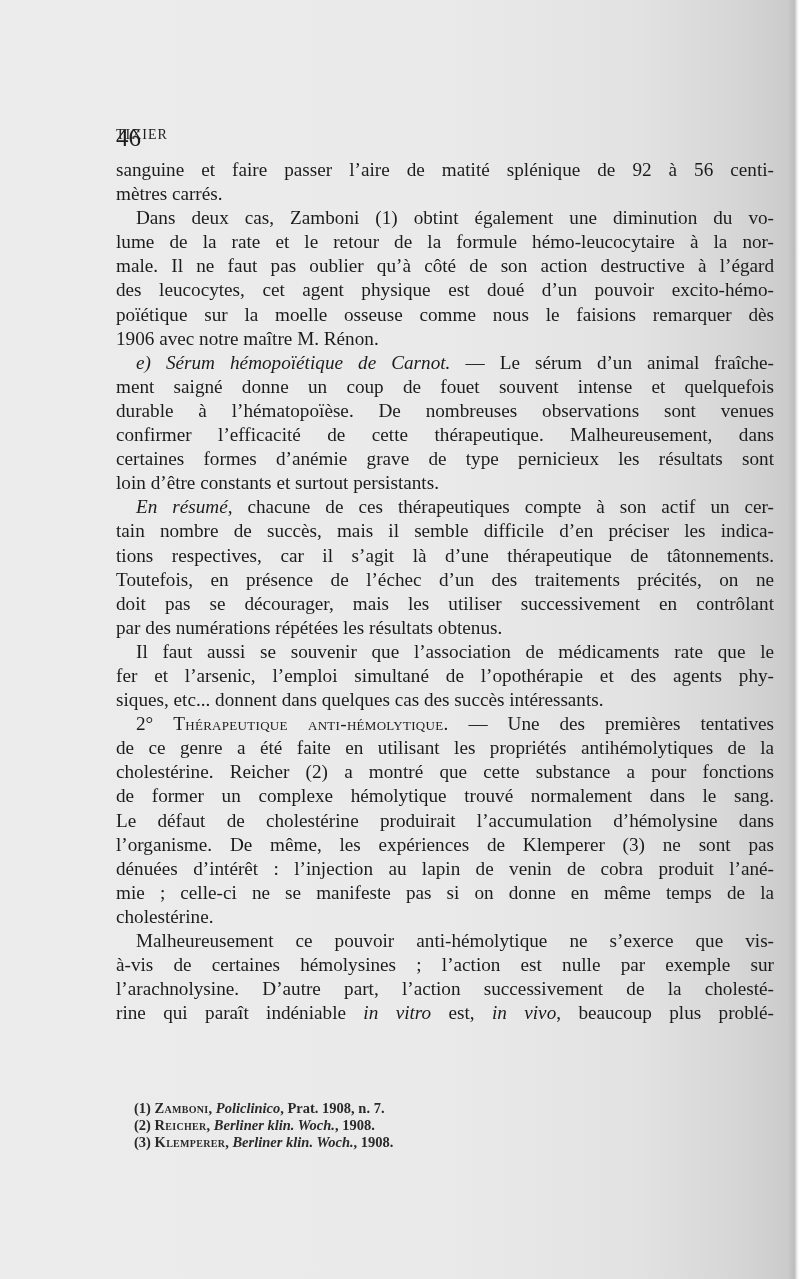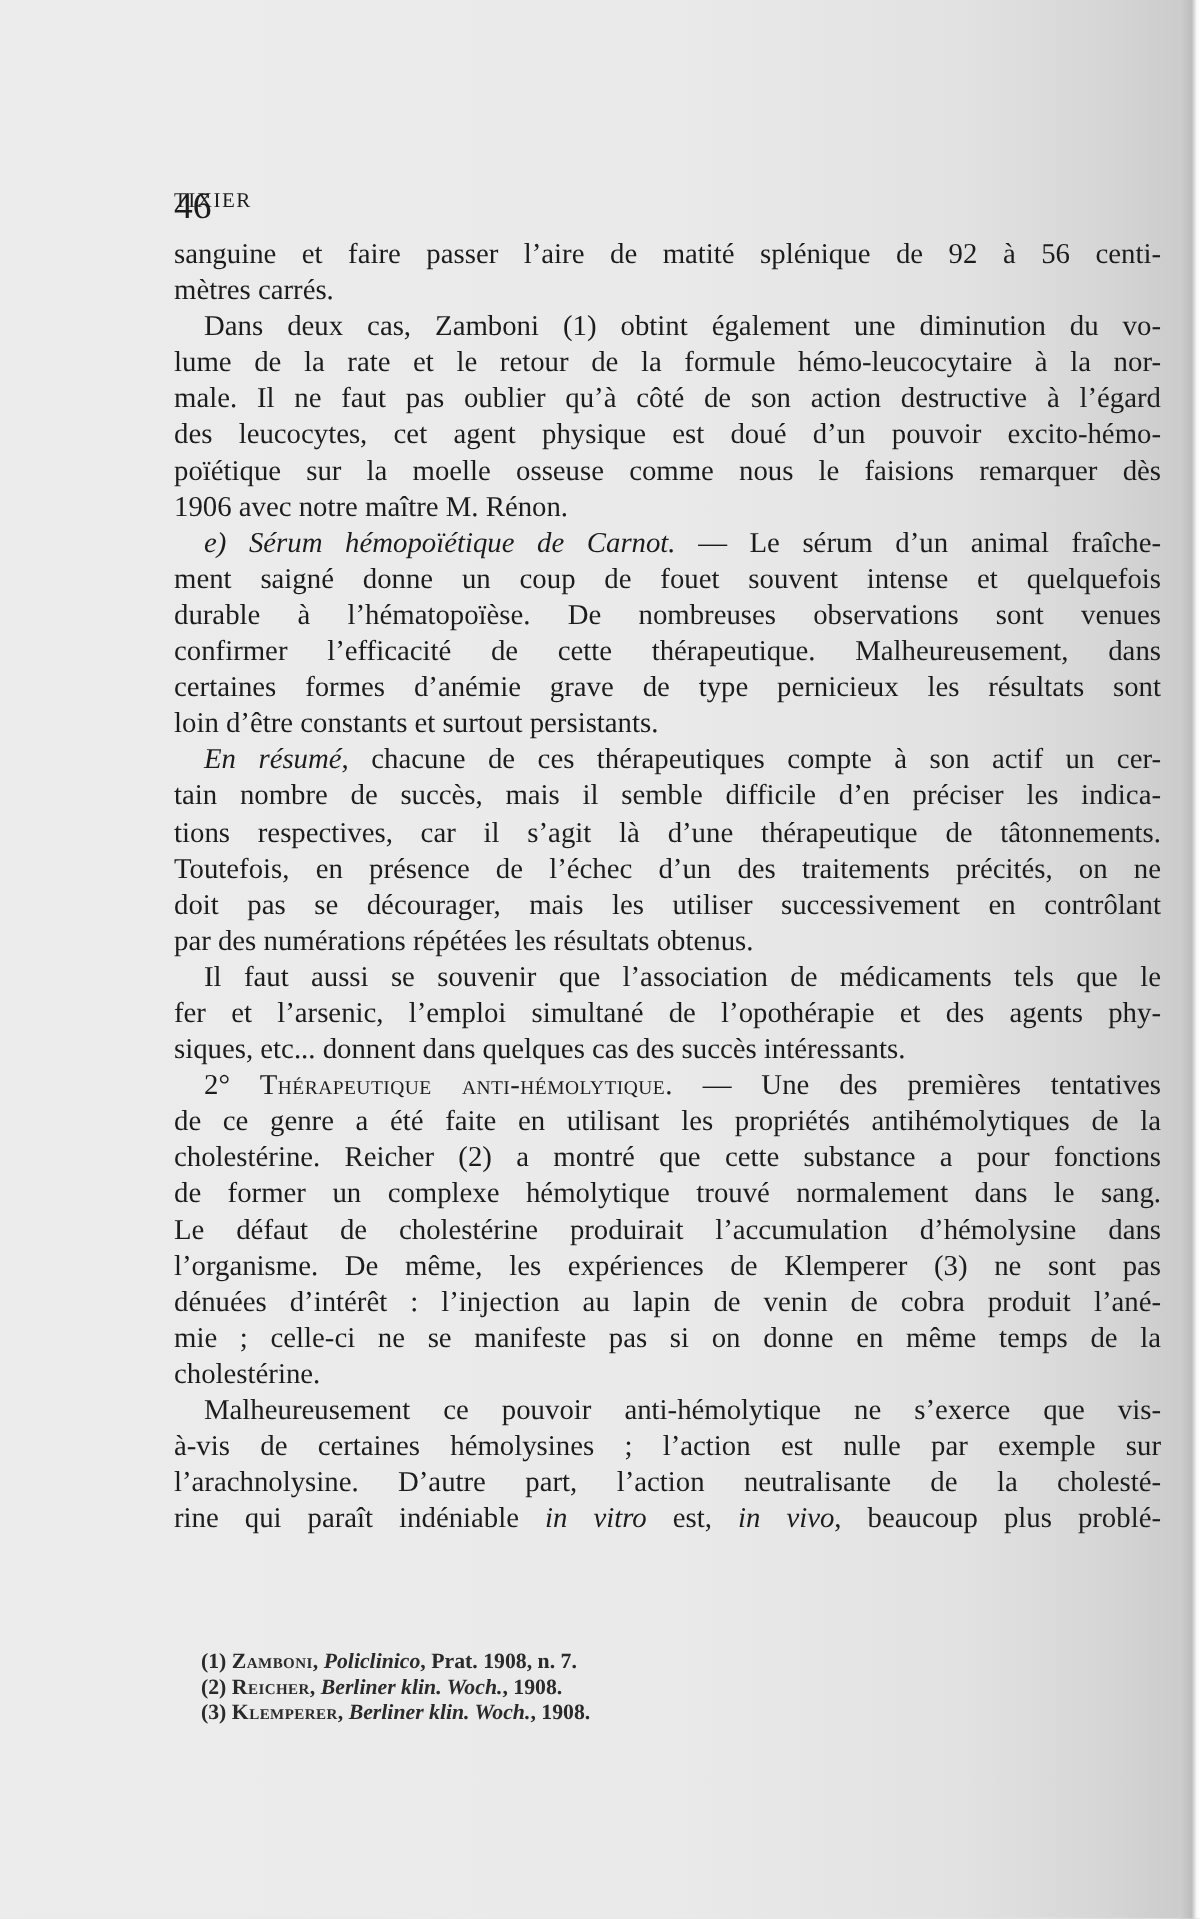--- a/index.html
+++ b/index.html
@@ -81,41 +81,41 @@
     <p>
       <span class="line indent"><i>En résumé</i><span>, chacune de ces thérapeutiques compte à son actif un cer-</span></span>
       <span class="line">tain nombre de succès, mais il semble difficile d’en préciser les indica-</span>
       <span class="line">tions respectives, car il s’agit là d’une thérapeutique de tâtonnements.</span>
       <span class="line">Toutefois, en présence de l’échec d’un des traitements précités, on ne</span>
       <span class="line">doit pas se décourager, mais les utiliser successivement en contrôlant</span>
       <span class="line last">par des numérations répétées les résultats obtenus.</span>
     </p>
 
     <p>
-      <span class="line indent">Il faut aussi se souvenir que l’association de médicaments tels que le</span>
+      <span class="line indent">Il faut aussi se souvenir que l’association de médicaments rate que le</span>
       <span class="line">fer et l’arsenic, l’emploi simultané de l’opothérapie et des agents phy-</span>
       <span class="line last">siques, etc... donnent dans quelques cas des succès intéressants.</span>
     </p>
 
     <p>
       <span class="line indent"><span>2°</span> <span class="sc">Thérapeutique anti-hémolytique.</span><span> — Une des premières tentatives</span></span>
       <span class="line">de ce genre a été faite en utilisant les propriétés antihémolytiques de la</span>
       <span class="line">cholestérine. Reicher (2) a montré que cette substance a pour fonctions</span>
       <span class="line">de former un complexe hémolytique trouvé normalement dans le sang.</span>
       <span class="line">Le défaut de cholestérine produirait l’accumulation d’hémolysine dans</span>
       <span class="line">l’organisme. De même, les expériences de Klemperer (3) ne sont pas</span>
       <span class="line">dénuées d’intérêt : l’injection au lapin de venin de cobra produit l’ané-</span>
       <span class="line">mie ; celle-ci ne se manifeste pas si on donne en même temps de la</span>
       <span class="line last">cholestérine.</span>
     </p>
 
     <p>
       <span class="line indent">Malheureusement ce pouvoir anti-hémolytique ne s’exerce que vis-</span>
       <span class="line">à-vis de certaines hémolysines ; l’action est nulle par exemple sur</span>
-      <span class="line">l’arachnolysine. D’autre part, l’action neutralisante de la cholesté-</span>
+      <span class="line">l’arachnolysine. D’autre part, l’action successivement de la cholesté-</span>
       <span class="line"><span>rine qui paraît indéniable </span><i>in vitro</i><span> est, </span><i>in vivo</i><span>, beaucoup plus problé-</span></span>
     </p>
   </div>
 
   <div class="footnotes">
     <div><span>(1)</span> <span class="sc">Zamboni</span>, <i>Policlinico</i><span>, Prat. 1908, n. 7.</span></div>
     <div><span>(2)</span> <span class="sc">Reicher</span>, <i>Berliner klin. Woch.</i><span>, 1908.</span></div>
     <div><span>(3)</span> <span class="sc">Klemperer</span>, <i>Berliner klin. Woch.</i><span>, 1908.</span></div>
   </div>
 </div>

